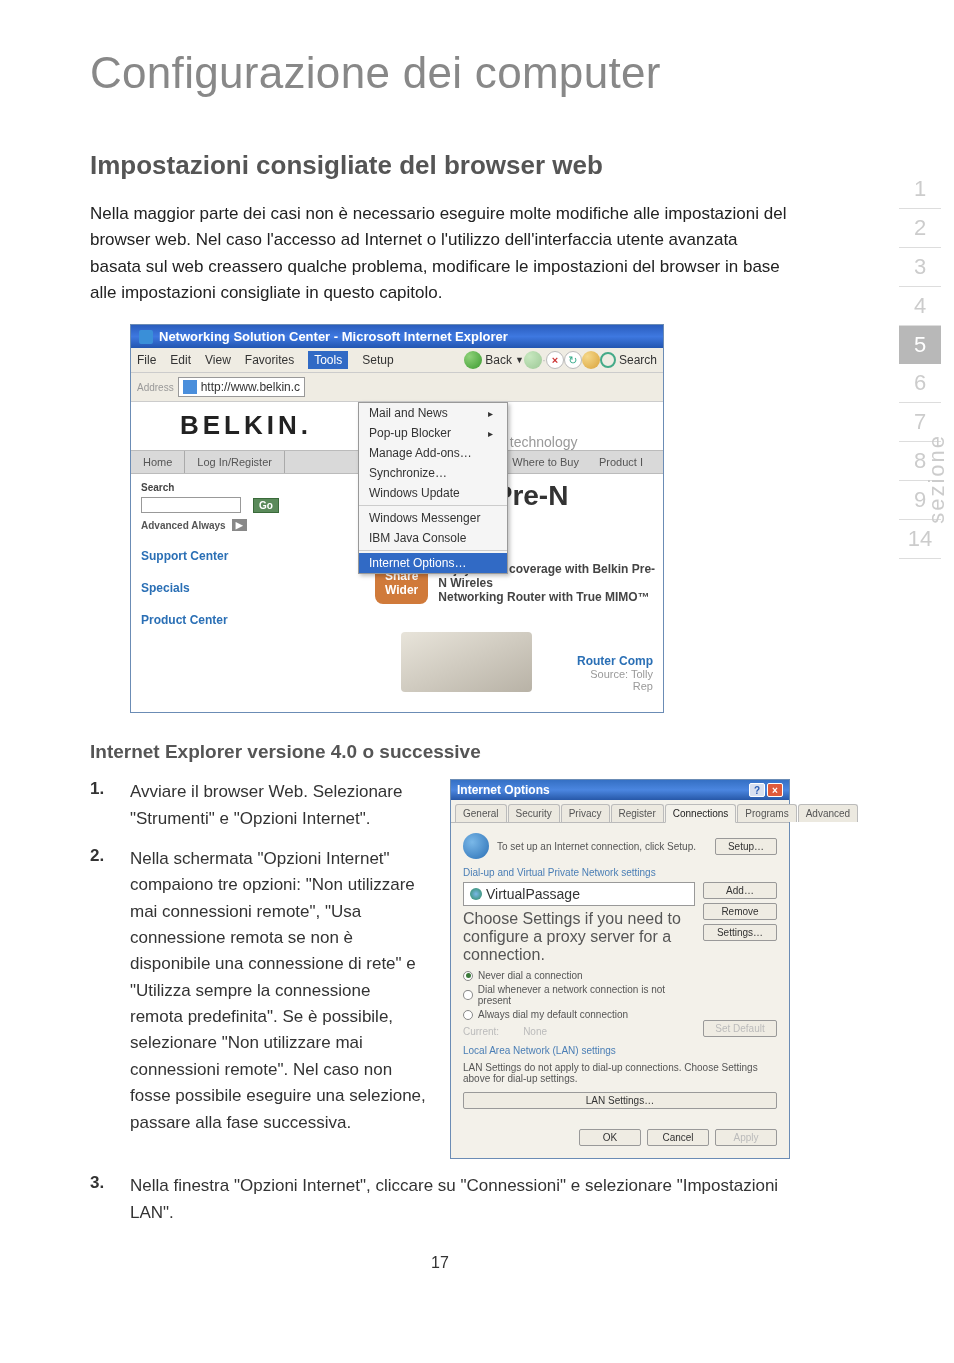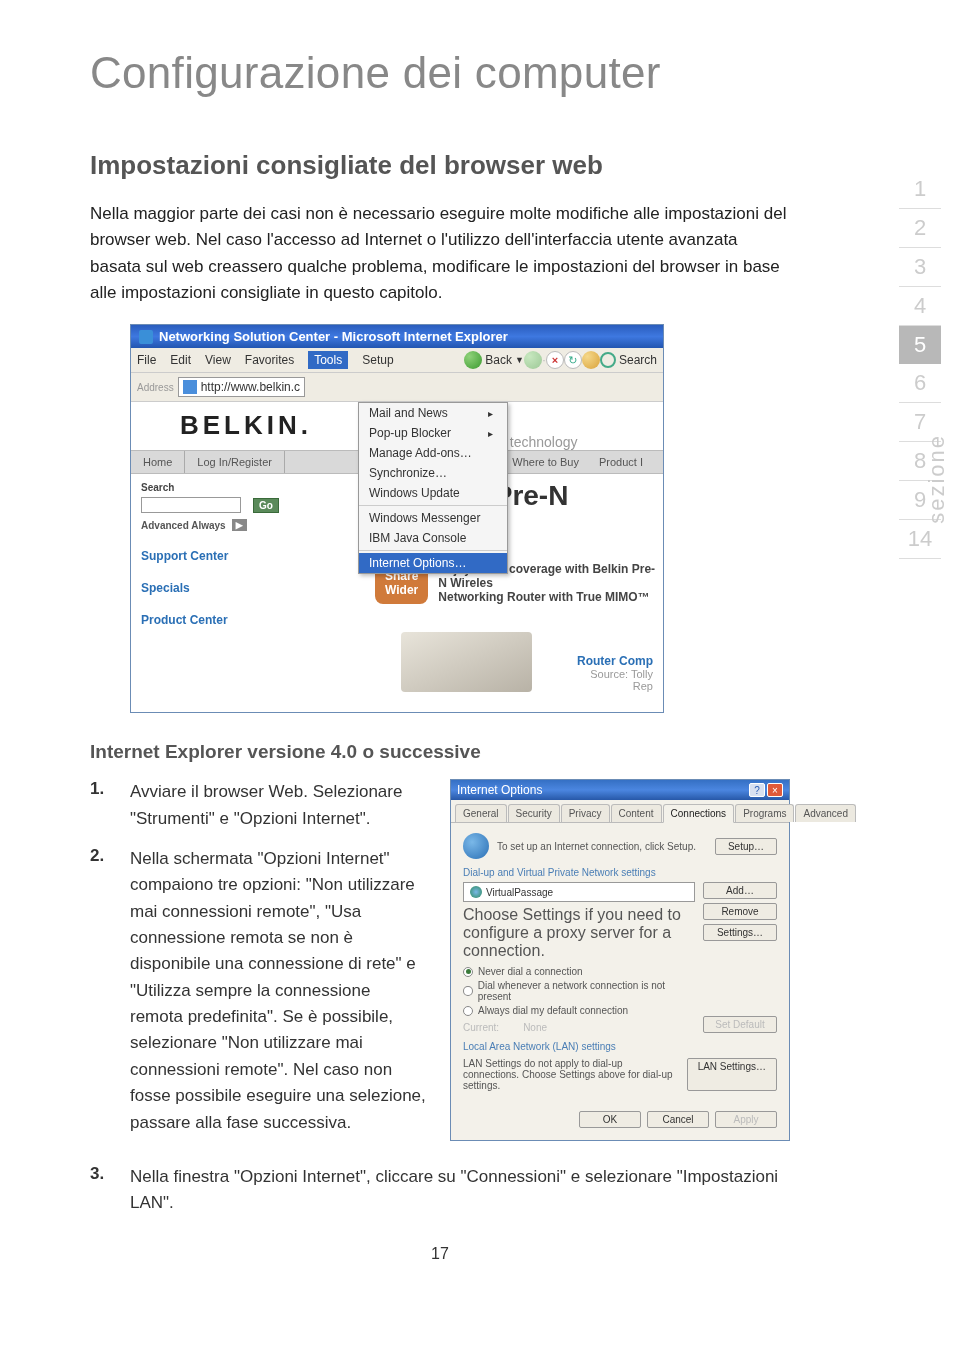--- a/index.html
+++ b/index.html
@@ -341,21 +341,21 @@
       border: 1px solid #6b8cb5;
       font-family: Tahoma, Arial, sans-serif;
       font-size: 10px;
       background: #f3f1ea;
       flex-shrink: 0;
     }
     .dlg-titlebar {
       background: linear-gradient(to bottom, #3570c4 0%, #4b86e0 50%, #2758a8 100%);
       color: #fff;
       font-size: 12px;
-      font-weight: normal;
+      font-weight: bold;
       padding: 3px 6px;
       display: flex;
       justify-content: space-between;
       align-items: center;
     }
     .dlg-close {
       display: flex;
       gap: 2px;
     }
     .dlg-close-btn {
@@ -430,21 +430,21 @@
     }
     .fieldset-label {
       color: #4a7eb5;
       font-size: 10px;
       margin: 6px 0 4px 0;
     }
     .listbox {
       background: #fff;
       border: 1px solid #999;
       padding: 3px 6px;
-      font-size: 10px;
+      font-size: 14px;
       display: flex;
       align-items: center;
       gap: 4px;
       margin-bottom: 4px;
     }
     .listbox .world-icon {
       width: 12px; height: 12px;
       background: radial-gradient(circle, #7ab8e8, #2a8a5a);
       border-radius: 50%;
     }
@@ -488,20 +488,21 @@
       font-size: 10px;
       color: #bbb;
       display: flex;
       gap: 24px;
       margin-top: 6px;
     }
     .lan-row {
       display: flex;
       gap: 8px;
       margin-top: 6px;
+      flex-direction: column;
     }
     .lan-left {
       flex: 1;
       font-size: 10px;
       color: #555;
     }
     .dlg-footer {
       display: flex;
       justify-content: flex-end;
       gap: 6px;
@@ -703,21 +704,21 @@
         <span>Internet Options</span>
         <span class="dlg-close">
           <span class="dlg-help-btn">?</span>
           <span class="dlg-close-btn">×</span>
         </span>
       </div>
       <div class="tabstrip">
         <div class="tab">General</div>
         <div class="tab">Security</div>
         <div class="tab">Privacy</div>
-        <div class="tab">Content</div>
+        <div class="tab">Register</div>
         <div class="tab active">Connections</div>
         <div class="tab">Programs</div>
         <div class="tab">Advanced</div>
       </div>
       <div class="dlg-body">
         <div class="dlg-row1">
           <div class="globe-icon"></div>
           <div class="dlg-text">To set up an Internet connection, click Setup.</div>
           <div class="dlg-btn">Setup…</div>
         </div>

